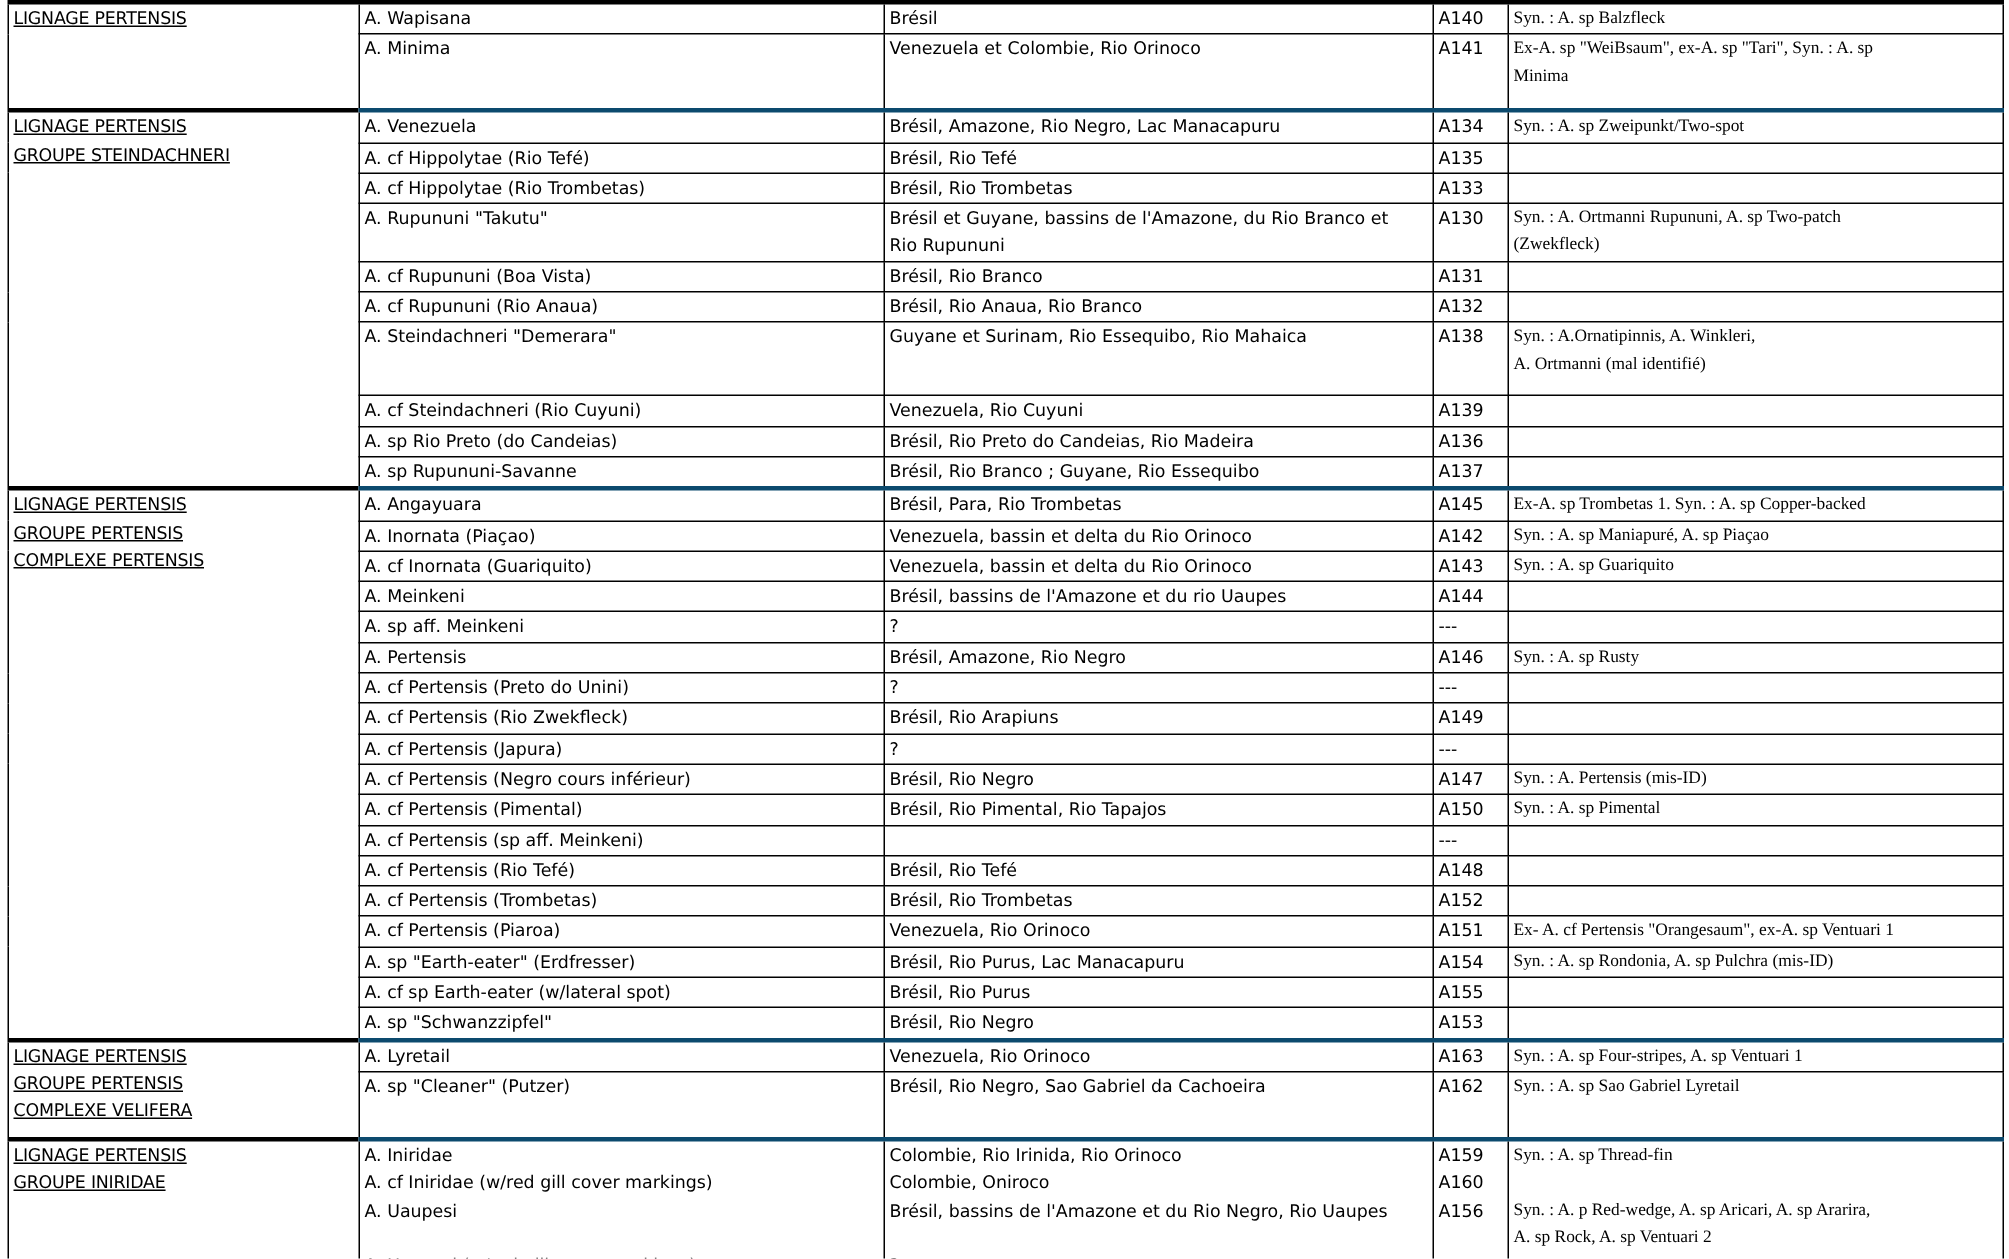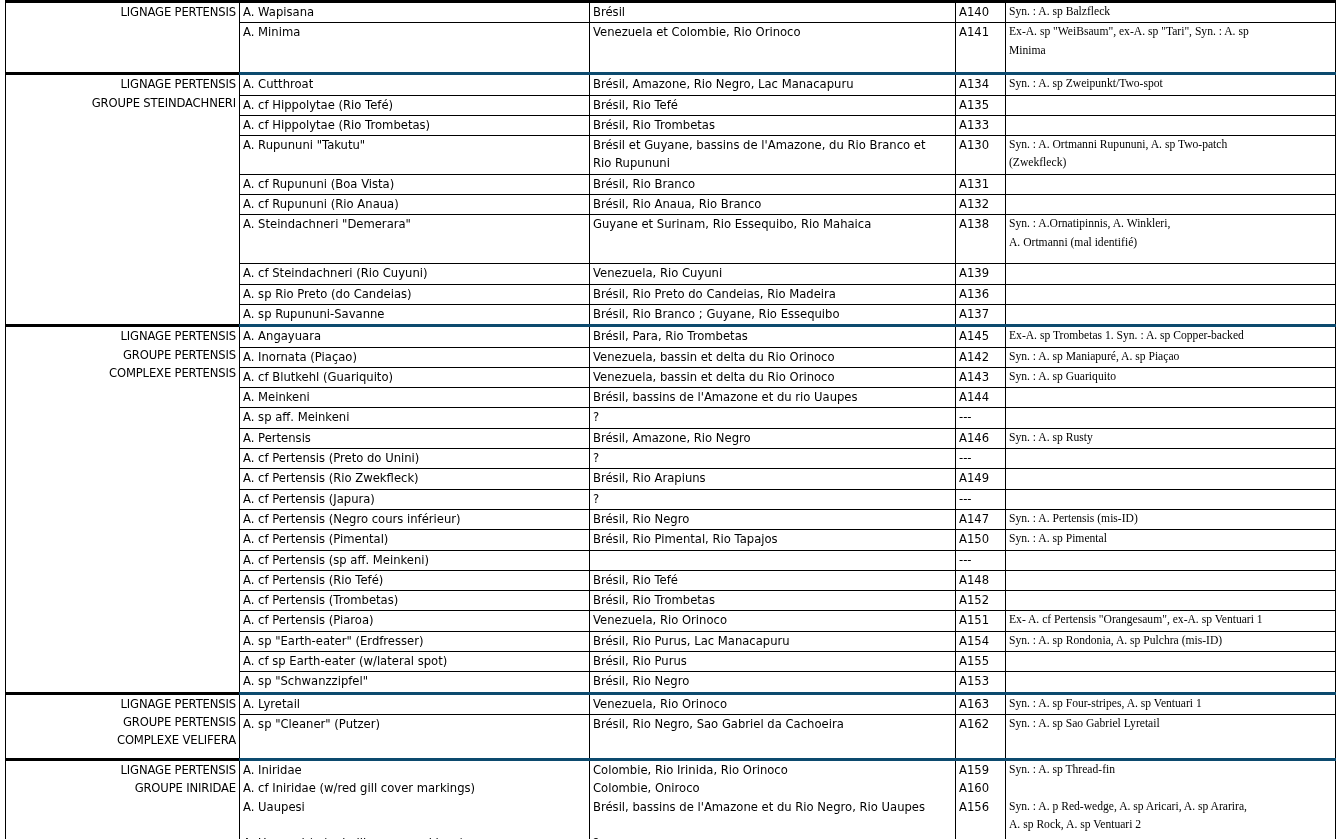--- a/index.html
+++ b/index.html
@@ -40,28 +40,29 @@
     border: 1px solid #000000;
     padding: 0px 3px 1px 3px;
     font-size: 11.6px;
     line-height: 18.3px;
     vertical-align: top;
     white-space: pre-line;
     overflow: hidden;
   }
 
   td.group {
-    text-align: right;
+    text-align: left;
     vertical-align: top;
     font-size: 11.2px;
     line-height: 18.5px;
     letter-spacing: -0.15px;
     padding-top: 0px;
     border-left: 3px solid #000;
     border-right: 3px solid #000;
+    text-decoration: underline;
   }
   td.name   { border-left: 3px solid #000; }
   td.loc    { border-left: 3px solid #000; }
   td.code   { text-align: left; border-left: 3px solid #000; }
   td.syn    { border-left: 3px solid #000; border-right: 3px solid #000; font-family: Liberation Serif, serif; }
 
   
   tbody.section > tr:first-child > td { border-top: 3px solid #000; }
   tbody.section > tr:last-child  > td { border-bottom: 3px solid #0c4a6e; }
 
@@ -96,21 +97,21 @@
         <td class="code">A141</td>
         <td class="syn">Ex-A. sp "WeiBsaum", ex-A. sp "Tari", Syn. : A. sp
 Minima</td>
       </tr>
     </tbody>
 
     <tbody class="section">
       <tr>
         <td class="group" rowspan="10">LIGNAGE PERTENSIS
 GROUPE STEINDACHNERI</td>
-        <td class="name">A. Cutthroat</td>
+        <td class="name">A. Venezuela</td>
         <td class="loc">Brésil, Amazone, Rio Negro, Lac Manacapuru</td>
         <td class="code">A134</td>
         <td class="syn">Syn. : A. sp Zweipunkt/Two-spot</td>
       </tr>
       <tr>
         <td class="name">A. cf Hippolytae (Rio Tefé)</td>
         <td class="loc">Brésil, Rio Tefé</td>
         <td class="code">A135</td>
         <td class="syn"></td>
       </tr>
@@ -177,21 +178,21 @@
         <td class="code">A145</td>
         <td class="syn">Ex-A. sp Trombetas 1. Syn. : A. sp Copper-backed</td>
       </tr>
       <tr>
         <td class="name">A. Inornata (Piaçao)</td>
         <td class="loc">Venezuela, bassin et delta du Rio Orinoco</td>
         <td class="code">A142</td>
         <td class="syn">Syn. : A. sp Maniapuré, A. sp Piaçao</td>
       </tr>
       <tr>
-        <td class="name">A. cf Blutkehl (Guariquito)</td>
+        <td class="name">A. cf Inornata (Guariquito)</td>
         <td class="loc">Venezuela, bassin et delta du Rio Orinoco</td>
         <td class="code">A143</td>
         <td class="syn">Syn. : A. sp Guariquito</td>
       </tr>
       <tr>
         <td class="name">A. Meinkeni</td>
         <td class="loc">Brésil, bassins de l'Amazone et du rio Uaupes</td>
         <td class="code">A144</td>
         <td class="syn"></td>
       </tr>

